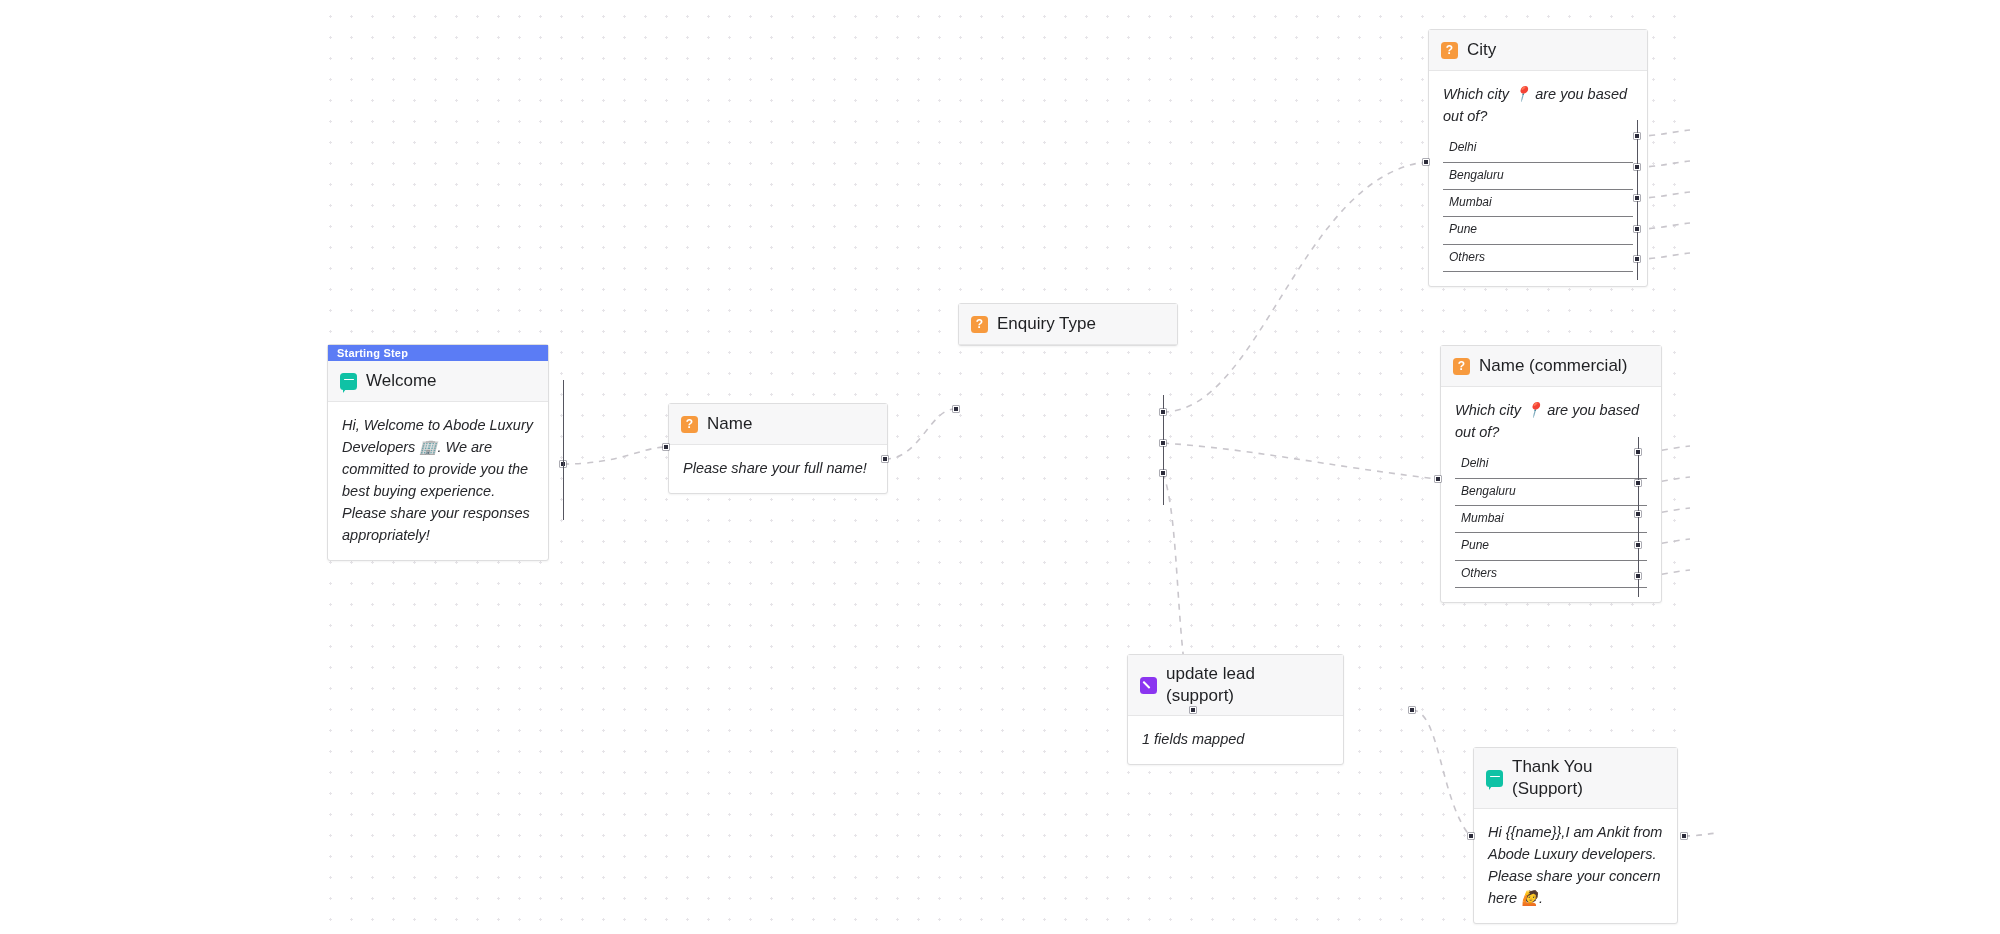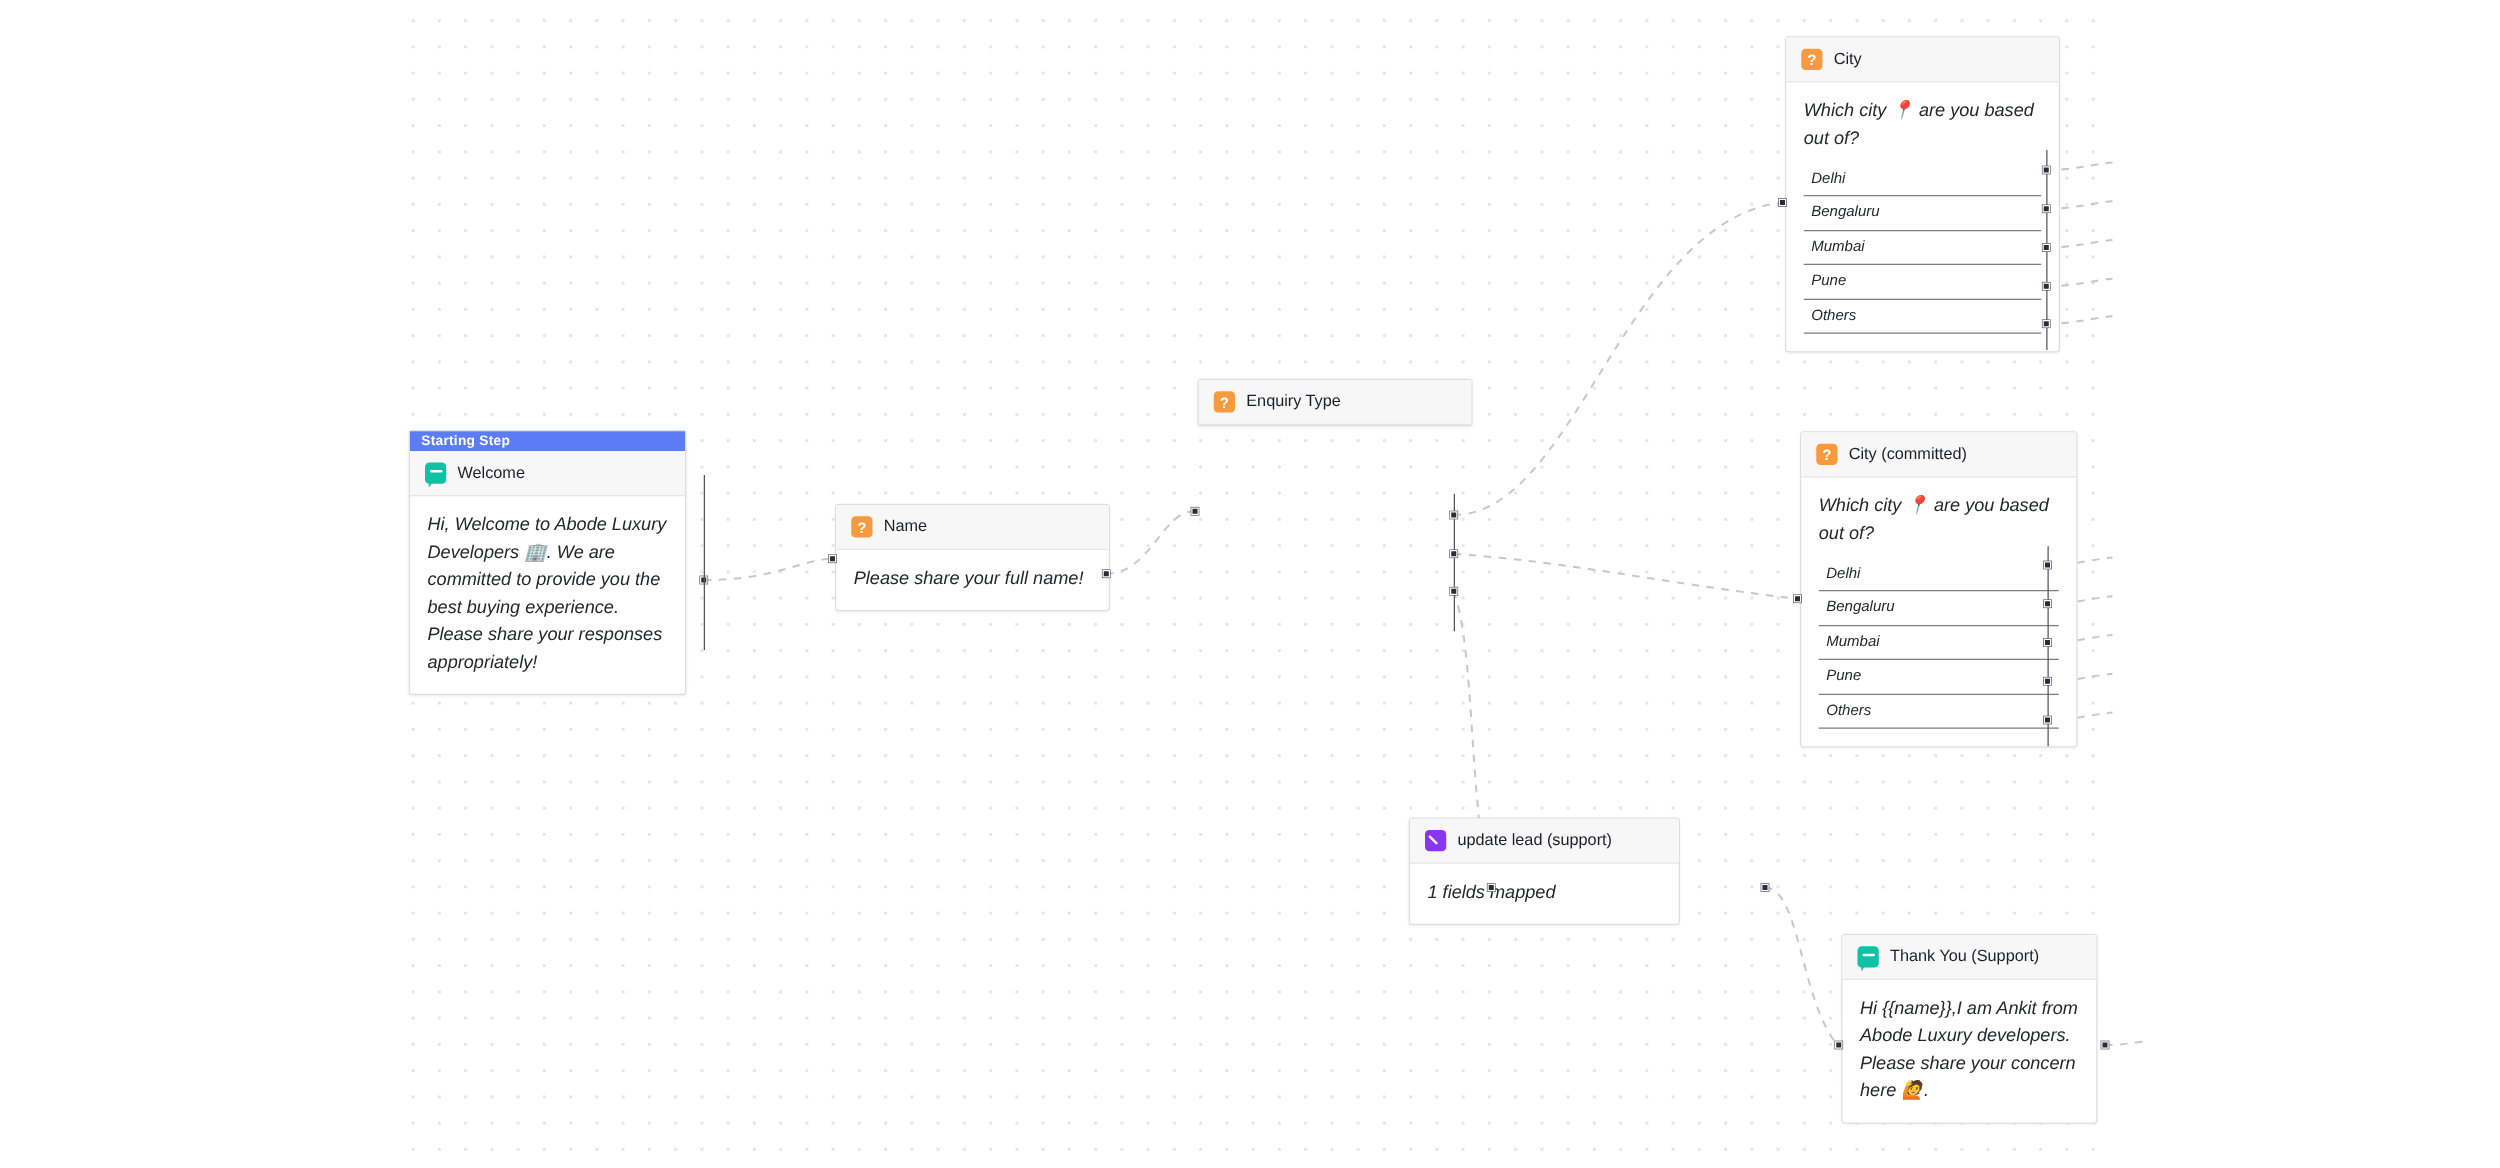--- a/index.html
+++ b/index.html
@@ -47,21 +47,21 @@
   .node-head {
     background: #f7f7f8;
     border-bottom: 1px solid #e6e6e7;
     display: flex; align-items: center;
     gap: 9px;
     padding: 9px 12px;
     min-height: 36px;
   }
   .node-head.tall { padding: 8px 12px; }
   .node-title {
-    font-size: 13px;
+    font-size: 17px;
     color: #1f2023;
     line-height: 1.3;
   }
   .node-body { padding: 12px 14px 14px 14px; font-style: italic; }
   .node-text {
     font-size: 14.5px;
     color: #26272b;
     line-height: 1.52;
   }
 
@@ -199,21 +199,21 @@
   <div class="stub" style="left:1637px; top:120px; height:160px;"></div>
   <div class="port" style="left:1634px; top:133px;"></div>
   <div class="port" style="left:1634px; top:164px;"></div>
   <div class="port" style="left:1634px; top:195px;"></div>
   <div class="port" style="left:1634px; top:226px;"></div>
   <div class="port" style="left:1634px; top:256px;"></div>
 
   <div class="node" style="left:1440px; top:345px; width:222px;">
     <div class="node-head">
       <span class="ic ic-q">?</span>
-      <span class="node-title">City (committed)</span>
+      <span class="node-title">Name (commercial)</span>
     </div>
     <div class="node-body">
       <div class="node-text">Which city 📍 are you based out of?</div>
       <div class="opt-wrap">
         <div class="opt">Delhi</div>
         <div class="opt">Bengaluru</div>
         <div class="opt">Mumbai</div>
         <div class="opt">Pune</div>
         <div class="opt">Others</div>
       </div>

